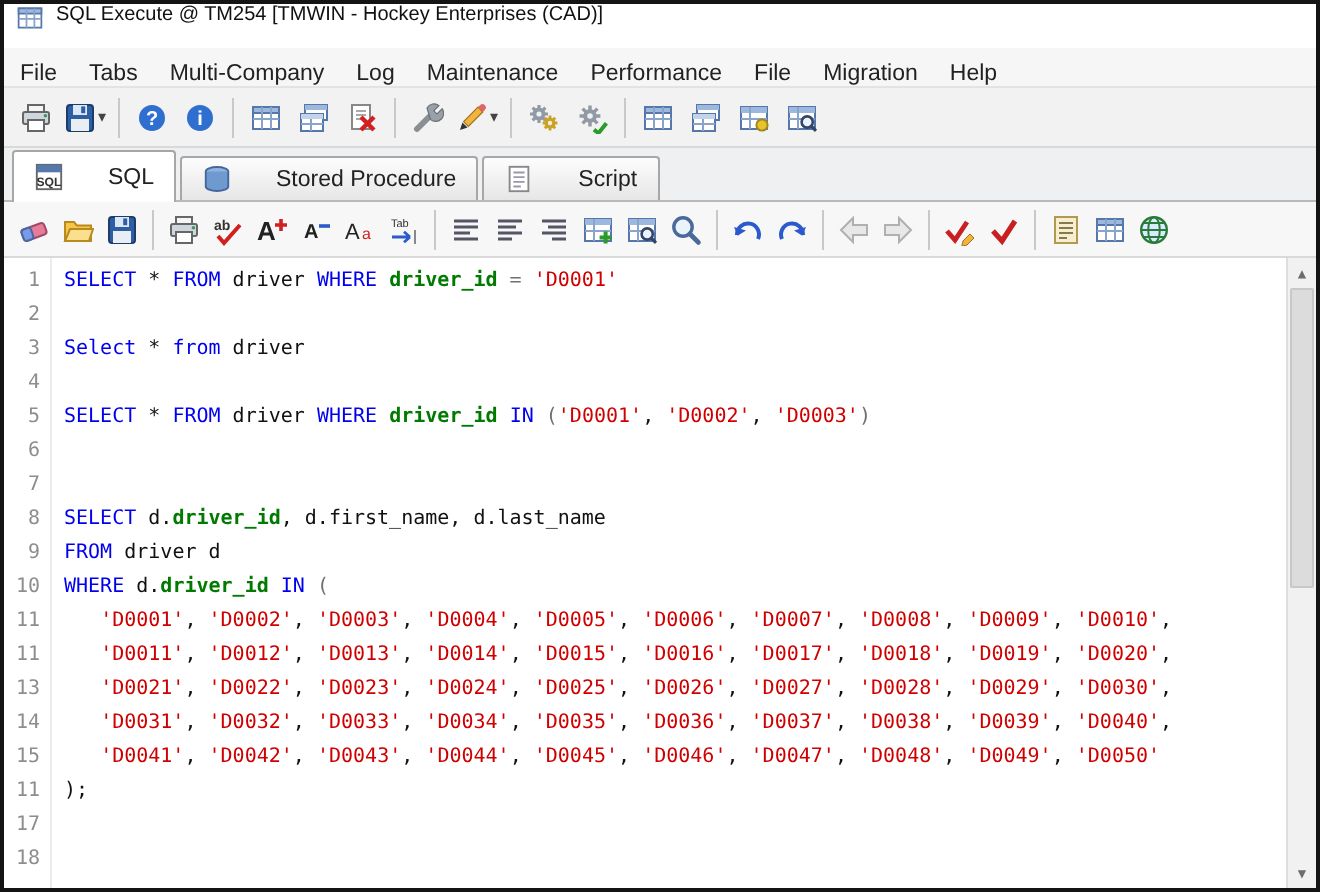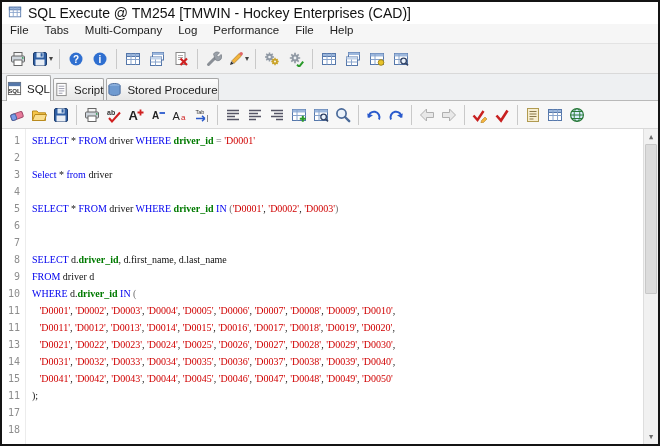--- a/index.html
+++ b/index.html
@@ -1,39 +1,39 @@
 <!DOCTYPE html>
 <html><head>
 <meta charset="utf-8">
 <style>
   * { margin:0; padding:0; box-sizing:border-box; }
   html,body { width:660px; height:446px; background:#fff; font-family:"Liberation Sans", sans-serif; }
   .window { width:660px; height:446px; border:2px solid #141414; display:flex; flex-direction:column; background:#fff; overflow:hidden; }
 
-  .titlebar { height:22px; flex:0 0 22px; background:#ffffff; display:flex; align-items:center; gap:6px; padding:0 6px; font-size:14px; color:#111; }
-  .menubar { height:20px; flex:0 0 20px; background:#f6f6f6; display:flex; align-items:flex-start; font-size:11.5px; color:#222; border-bottom:1px solid #e3e3e3; }
+  .titlebar { height:22px; flex:0 0 22px; background:#ffffff; display:flex; gap:6px; padding:0 6px; font-size:10px; color:#111; }
+  .menubar { height:20px; flex:0 0 20px; background:#f6f6f6; display:flex; align-items:flex-end; font-size:11.5px; color:#222; border-bottom:1px solid #e3e3e3; }
   .menu-item { padding:0 8px; display:flex; align-items:center; cursor:default; }
 
   .toolbar { display:flex; align-items:center; padding:2px 4px; background:#f2f2f2; border-bottom:1px solid #d9d9d9; }
   .toolbar.main { height:30px; flex:0 0 30px; }
   .toolbar.editor-tb { height:28px; flex:0 0 28px; background:#f7f7f7; }
   .tbtn { min-width:24px; height:24px; display:flex; align-items:center; justify-content:center; border:1px solid transparent; border-radius:2px; padding:0 1px; }
   .toolbar.editor-tb .tbtn { min-width:22px; height:22px; }
   .tbtn .dd { font-size:8px; color:#444; margin-left:1px; }
   .tsep { width:1px; height:20px; background:#c9c9c9; margin:0 4px; flex:0 0 1px; }
 
   .tabstrip { height:27px; flex:0 0 27px; background:#eef0f2; display:flex; align-items:flex-end; padding:0 0 0 4px; border-bottom:1px solid #b9b9b9; }
-  .tab { display:flex; align-items:center; gap:5px; height:22px; padding:0 0; font-size:11.5px; color:#222;
+  .tab { display:flex; align-items:center; gap:22px; height:22px; padding:0 10px; font-size:11.5px; color:#222;
          background:linear-gradient(#fdfdfd,#e6e6e6); border:1px solid #a7a7a7; border-bottom:none;
          border-radius:2px 2px 0 0; margin-right:2px; position:relative; }
   .tab.active { background:#ffffff; height:26px; margin-bottom:-1px; z-index:2; }
 
   .editor { flex:1; display:flex; background:#fff; overflow:hidden; font-family:"DejaVu Sans Mono", monospace; font-size:10px; }
   .gutter { flex:0 0 24px; width:24px; text-align:right; padding:3px 5px 0 0; color:#8d8d8d; border-right:1px solid #ececec; }
-  .code { flex:1; padding:3px 0 16px 6px; white-space:pre; overflow:hidden; color:#111;font-family:Liberation Serif, serif; }
+  .code { flex:1; padding:3px 0 16px 6px; white-space:pre; overflow:hidden; color:#111; }
   .ln, .cl { height:17px; line-height:17px; }
   .tok-kw  { color:#0000EE; }
   .tok-col { color:#007A00; font-weight:bold; }
   .tok-str { color:#D00000; }
   .tok-op  { color:#707070; }
   .tok-pl  { color:#111111; }
 
   .vscroll { flex:0 0 15px; width:15px; background:#f1f1f1; border-left:1px solid #dedede; display:flex; flex-direction:column; align-items:stretch; }
   .sbtn { height:15px; flex:0 0 15px; display:flex; align-items:center; justify-content:center; font-size:7px; color:#6d6d6d; background:#f1f1f1; }
   .thumb { height:150px; flex:0 0 150px; background:#dcdcdc; border:1px solid #c8c8c8; margin:0 1px; border-radius:1px; }
@@ -49,22 +49,24 @@
           <rect x="1.5" y="2.5" width="13" height="3" fill="#9db8dd" stroke="#5577aa"></rect>
           <path d="M1.5 8.5 h13 M6 2.5 v11 M10.5 2.5 v11" stroke="#88a4cc" fill="none"></path>
         </svg></span>
     <span>SQL Execute @ TM254 [TMWIN - Hockey Enterprises (CAD)]</span>
   </div>
   <div class="menubar">
       <div class="menu-item">File</div>
       <div class="menu-item">Tabs</div>
       <div class="menu-item">Multi-Company</div>
       <div class="menu-item">Log</div>
+      <div class="menu-item">Maintenance</div>
       <div class="menu-item">Performance</div>
       <div class="menu-item">File</div>
+      <div class="menu-item">Migration</div>
       <div class="menu-item">Help</div>
     </div>
   <div class="toolbar main">
       <div class="tbtn">
         <svg width="16" height="16" viewBox="0 0 16 16">
           <rect x="4" y="1.5" width="8" height="4" fill="#f5f5f5" stroke="#666"></rect>
           <rect x="1.5" y="5" width="13" height="6" rx="1" fill="#cfd6dd" stroke="#666"></rect>
           <rect x="4" y="9" width="8" height="5.5" fill="#fff" stroke="#666"></rect>
           <circle cx="12.7" cy="6.9" r=".9" fill="#3a9a5a"></circle>
         </svg>
@@ -188,31 +190,31 @@
       <div class="tab active">
         <svg width="15" height="15" viewBox="0 0 16 16">
           <rect x="1.5" y="1.5" width="13" height="13" fill="#fff" stroke="#666"></rect>
           <rect x="1.5" y="1.5" width="13" height="4" fill="#5577aa"></rect>
           <text x="8" y="13" font-size="6.5" font-weight="bold" fill="#333" text-anchor="middle">SQL</text>
         </svg>
         <span>SQL</span>
       </div>
       <div class="tab">
         <svg width="15" height="15" viewBox="0 0 16 16">
+          <ellipse cx="8" cy="4" rx="6" ry="2.4" fill="#8fb3e0" stroke="#44669a"></ellipse>
+          <path d="M2 4 v8 a6 2.4 0 0 0 12 0 v-8" fill="#6f9ad0" stroke="#44669a"></path>
+        </svg>
+        <span>Stored Procedure</span>
+      </div>
+      <div class="tab">
+        <svg width="15" height="15" viewBox="0 0 16 16">
           <rect x="3" y="1.5" width="10" height="13" fill="#fff" stroke="#888"></rect>
           <path d="M5 4.5 h6 M5 7 h6 M5 9.5 h6 M5 12 h4" stroke="#99a"></path>
         </svg>
         <span>Script</span>
-      </div>
-      <div class="tab">
-        <svg width="15" height="15" viewBox="0 0 16 16">
-          <ellipse cx="8" cy="4" rx="6" ry="2.4" fill="#8fb3e0" stroke="#44669a"></ellipse>
-          <path d="M2 4 v8 a6 2.4 0 0 0 12 0 v-8" fill="#6f9ad0" stroke="#44669a"></path>
-        </svg>
-        <span>Stored Procedure</span>
       </div>
     </div>
   <div class="toolbar editor-tb">
       <div class="tbtn">
         <svg width="16" height="16" viewBox="0 0 16 16">
           <g transform="rotate(-20 8 9)">
             <rect x="2" y="6" width="12" height="6" rx="1.5" fill="#e87a9a" stroke="#a04868"></rect>
             <rect x="2" y="6" width="5" height="6" rx="1.5" fill="#7a9ae8" stroke="#4868a0"></rect>
           </g>
         </svg>

